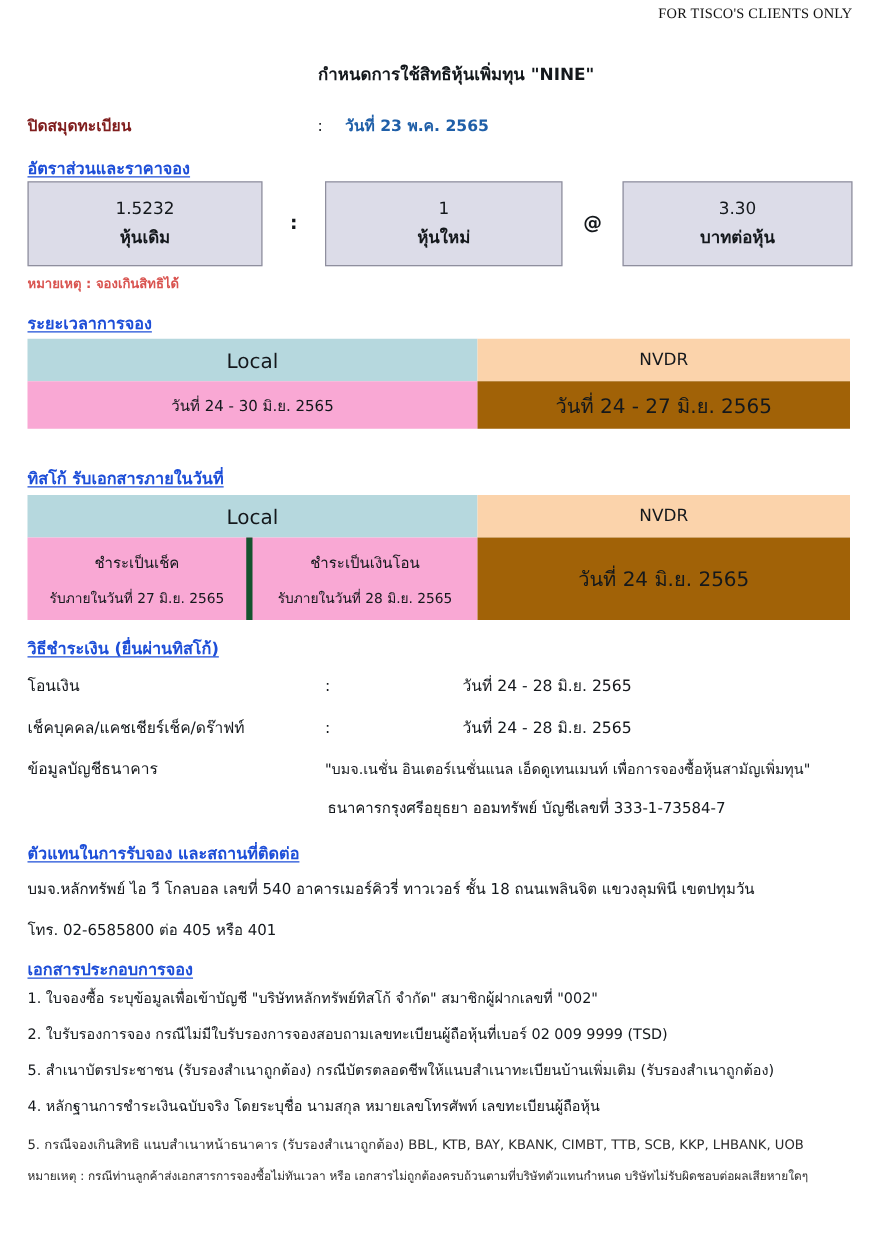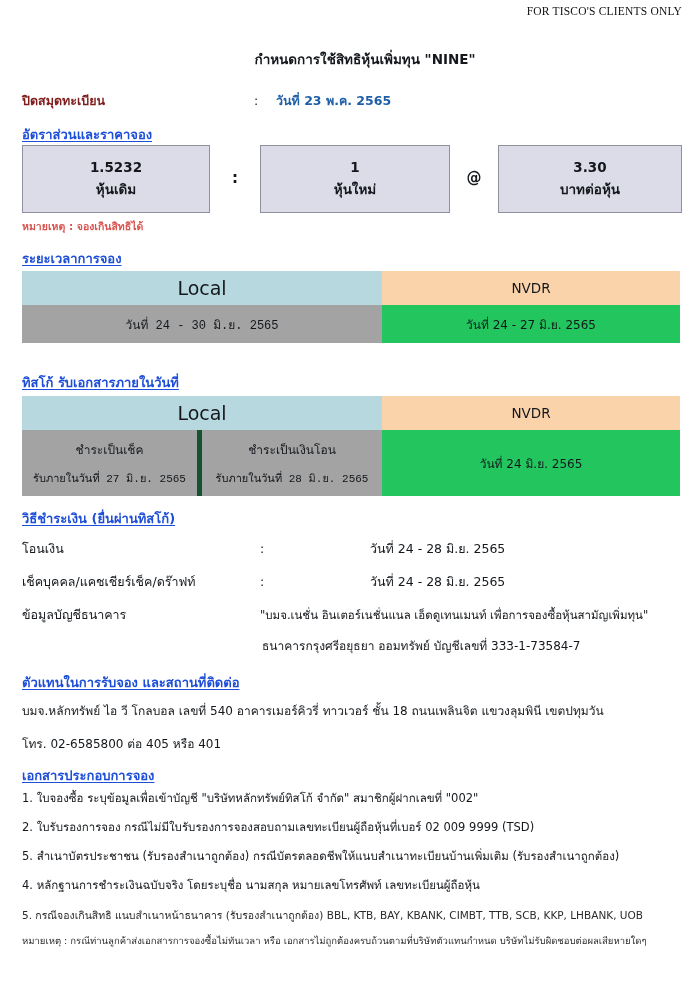--- a/index.html
+++ b/index.html
@@ -71,21 +71,21 @@
     top: 0;
     height: 68px;
     background: #dcdce8;
     border: 1px solid #8f8f9e;
     display: flex;
     flex-direction: column;
     align-items: center;
     justify-content: center;
     gap: 3px;
   }
-  .rbox .num { font-size: 13.5px; color: #14181c; font-weight: bold; }
+  .rbox .num { font-size: 13.5px; color: #14181c; }
   .rbox .unit { font-size: 13.5px; font-weight: 700; color: #14181c; }
   .rsep {
     position: absolute;
     top: 24px;
     font-size: 15px;
     font-weight: 700;
     color: #14181c;
     text-align: center;
   }
 
@@ -111,31 +111,31 @@
     position: absolute;
     left: 22px;
     width: 658px;
     border-collapse: collapse;
     table-layout: fixed;
   }
   .tbl td { padding: 0; vertical-align: middle; text-align: center; }
   .th-local {
     background: #b6d8de;
     height: 34px;
-    font-size: 19px;
+    font-size: 16px;
     color: #14181c;
   }
   .th-nvdr {
     background: #fbd3ab;
     height: 26px;
     font-size: 13.5px;
     color: #14181c;
   }
-  .td-local { background: #a3a3a3; font-size: 12px; color: #14181c; font-family: Liberation Mono, monospace; }
-  .td-nvdr  { background: #22c55e; font-size: 12px; color: #14181c; }
+  .td-local { background: #f9a8d4; font-size: 12px; color: #14181c; }
+  .td-nvdr  { background: #a16207; font-size: 16px; color: #14181c; }
 
   .split { display: flex; width: 100%; height: 100%; }
   .split > div {
     flex: 1 1 50%;
     display: flex;
     flex-direction: column;
     align-items: center;
     justify-content: center;
     gap: 10px;
     padding: 8px 2px;

